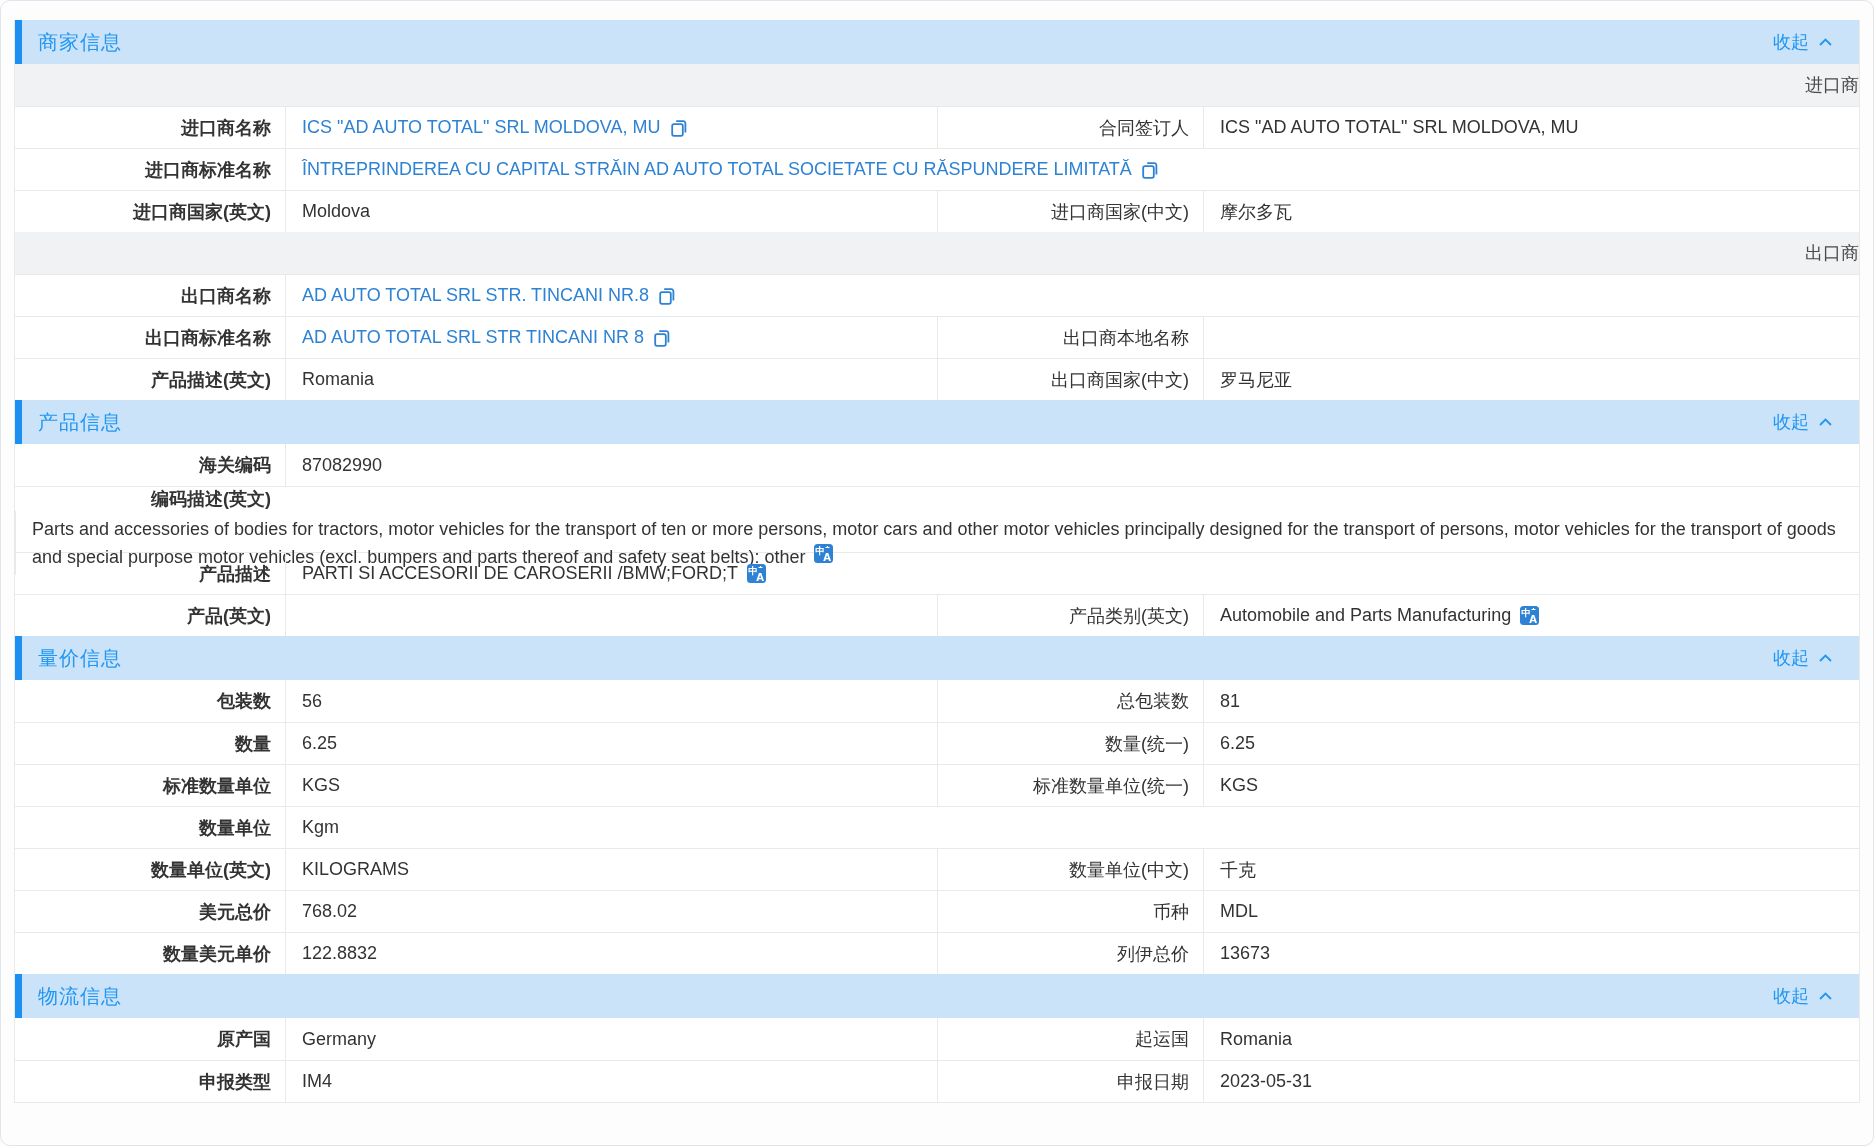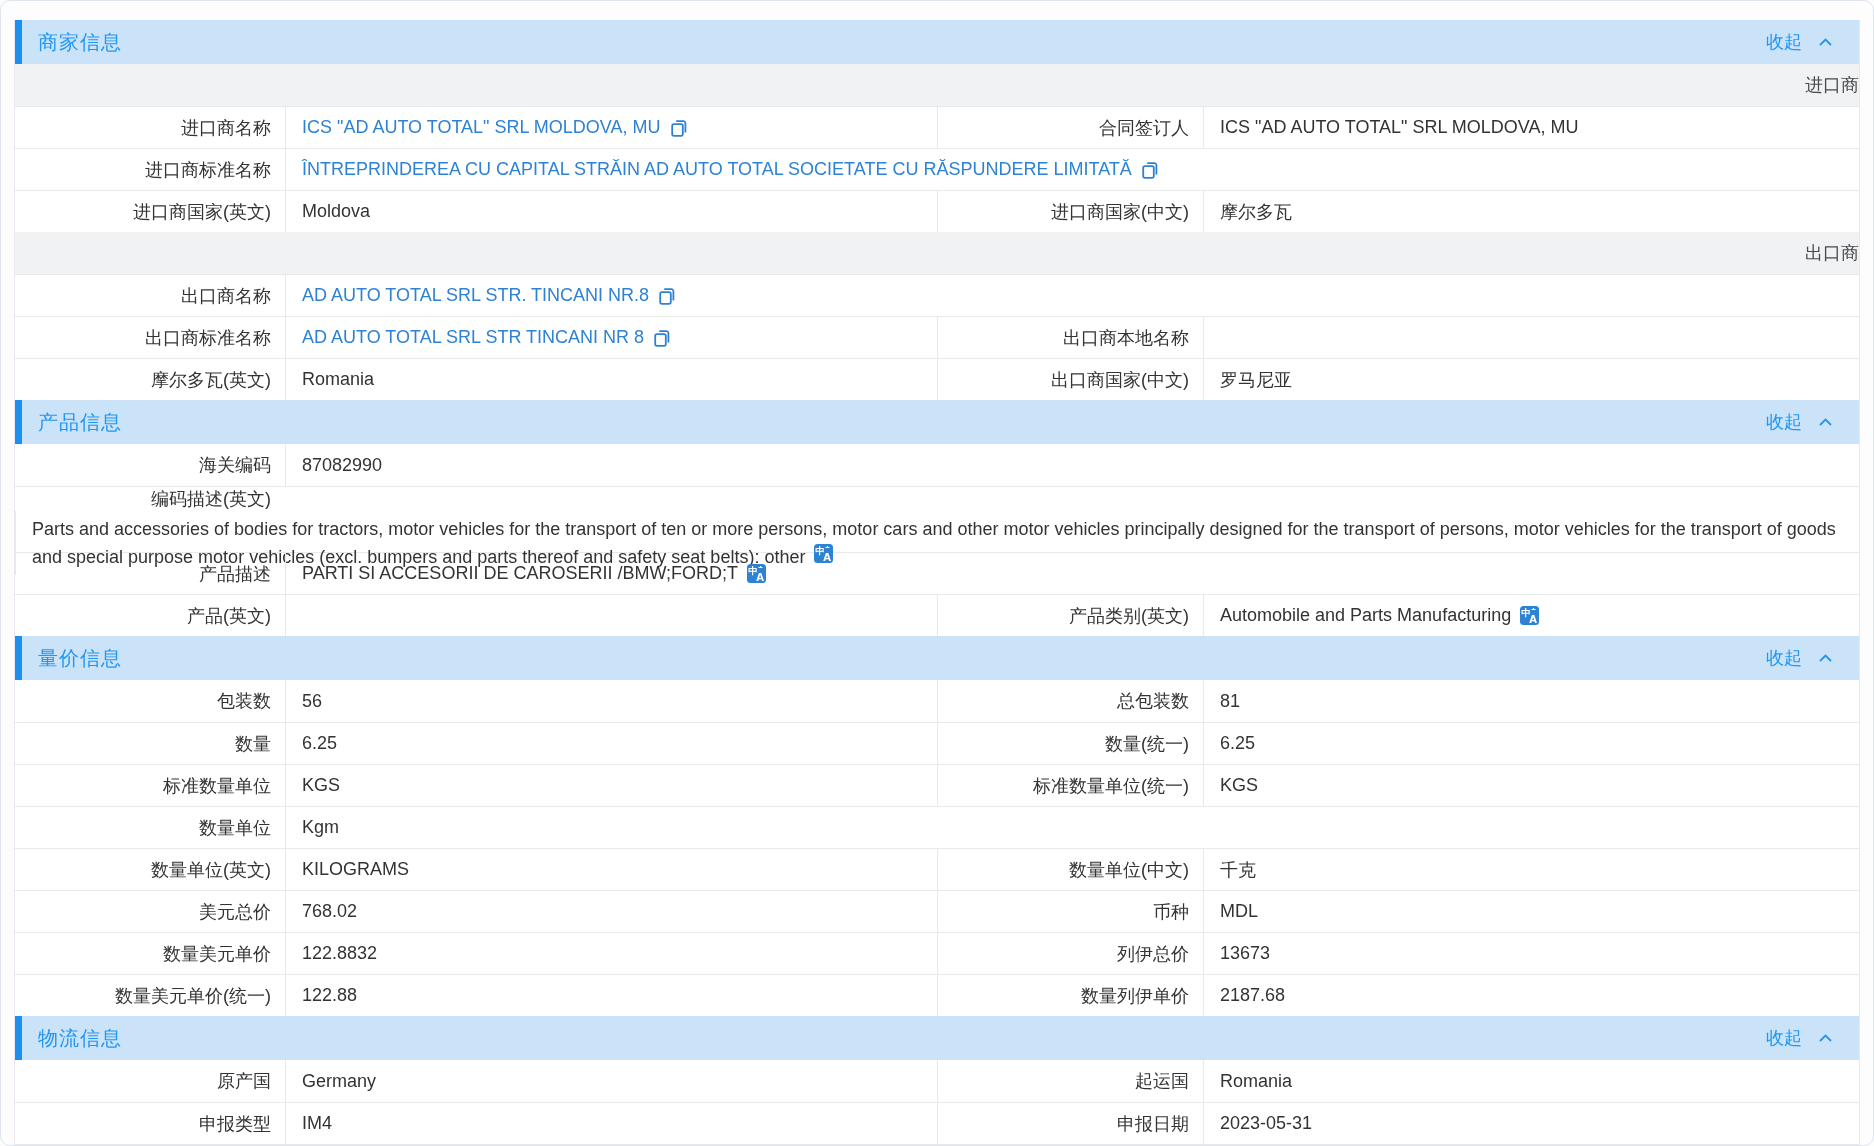--- a/index.html
+++ b/index.html
@@ -21,31 +21,31 @@
     position:absolute; left:14px; top:20px; width:1846px;
     border:1px solid var(--border); border-top:none; background:#fff;
   }
   .section-header {
     height:44px; background:var(--hdr-bg); border-left:7px solid var(--accent);
     display:flex; align-items:center; justify-content:space-between;
     padding:0 26px 0 16px;
   }
   .section-title { color:var(--title); font-size:20px; letter-spacing:1px; }
   .collapse-btn {
-    color:var(--title); font-size:18px; display:flex; align-items:center; gap:7px;
+    color:var(--title); font-size:18px; display:flex; align-items:center; 
     cursor:pointer; user-select:none;
   }
   .row { display:flex; border-top:1px solid var(--border); height:42px; background:#fff; }
   .row.first { border-top:none;justify-content:flex-end; }
   .row.tall { height:66px;flex-direction:column; }
   .row.sub { background:var(--sub-bg); }
   .cell { display:flex; align-items:center; height:100%; font-size:18px; }
   .sub-label { padding-left:22px; color:#4a4a4a; font-size:18px; }
   .c-l1 { width:270px; justify-content:flex-end; text-align:right;
-          font-weight:normal; padding:0 14px; color:#333; }
+          font-weight:bold; padding:0 14px; color:#333; }
   .c-v1 { width:652px; padding:0 16px; border-left:1px solid var(--border); }
   .c-l2 { width:266px; justify-content:flex-end; text-align:right;
           font-weight:normal; padding:0 14px; color:#333; border-left:1px solid var(--border); }
   .c-v2 { flex:1; padding:0 16px; border-left:1px solid var(--border); }
   .c-vspan { flex:1; padding:0 16px; border-left:1px solid var(--border); }
   .val-text { color:#333; }
   .link .val-text { color:var(--link); }
   .tall .c-vspan { align-items:center; }
   .tall .wrapwrap { line-height:28px; padding:4px 0; display:block; }
   .tall .wrapwrap .icon-wrap svg { vertical-align:-3px; }
@@ -132,21 +132,21 @@
           <svg width="18" height="20" viewBox="0 0 18 20">
             <path d="M6.2 3.2 h7.2 a2 2 0 0 1 2 2 V14.6" fill="none" stroke="var(--link)" stroke-width="1.8"></path>
             <rect x="2.2" y="6.2" width="10.6" height="11.6" rx="1.8" fill="#fff" stroke="var(--link)" stroke-width="1.8"></rect>
           </svg>
         </span>
       </div>
       <div class="cell c-l2">出口商本地名称</div>
       <div class="cell c-v2"></div>
     </div>
     <div class="row">
-      <div class="cell c-l1">摩尔多瓦(英文)</div>
+      <div class="cell c-l1">产品描述(英文)</div>
       <div class="cell c-v1">
         <span class="val-text">Romania</span>
       </div>
       <div class="cell c-l2">出口商国家(中文)</div>
       <div class="cell c-v2">
         <span class="val-text">罗马尼亚</span>
       </div>
     </div>
     <div class="section-header">
       <span class="section-title">产品信息</span>
@@ -278,30 +278,20 @@
     <div class="row">
       <div class="cell c-l1">数量美元单价</div>
       <div class="cell c-v1">
         <span class="val-text">122.8832</span>
       </div>
       <div class="cell c-l2">列伊总价</div>
       <div class="cell c-v2">
         <span class="val-text">13673</span>
       </div>
     </div>
-    <div class="row">
-      <div class="cell c-l1">数量美元单价(统一)</div>
-      <div class="cell c-v1">
-        <span class="val-text">122.88</span>
-      </div>
-      <div class="cell c-l2">数量列伊单价</div>
-      <div class="cell c-v2">
-        <span class="val-text">2187.68</span>
-      </div>
-    </div>
     <div class="section-header">
       <span class="section-title">物流信息</span>
       <span class="collapse-btn">
         <span>收起</span>
         <span class="icon-wrap">
           <svg width="15" height="10" viewBox="0 0 15 10">
             <polyline points="2,8 7.5,2.5 13,8" fill="none" stroke="var(--title)" stroke-width="1.8"></polyline>
           </svg>
         </span>
       </span>

